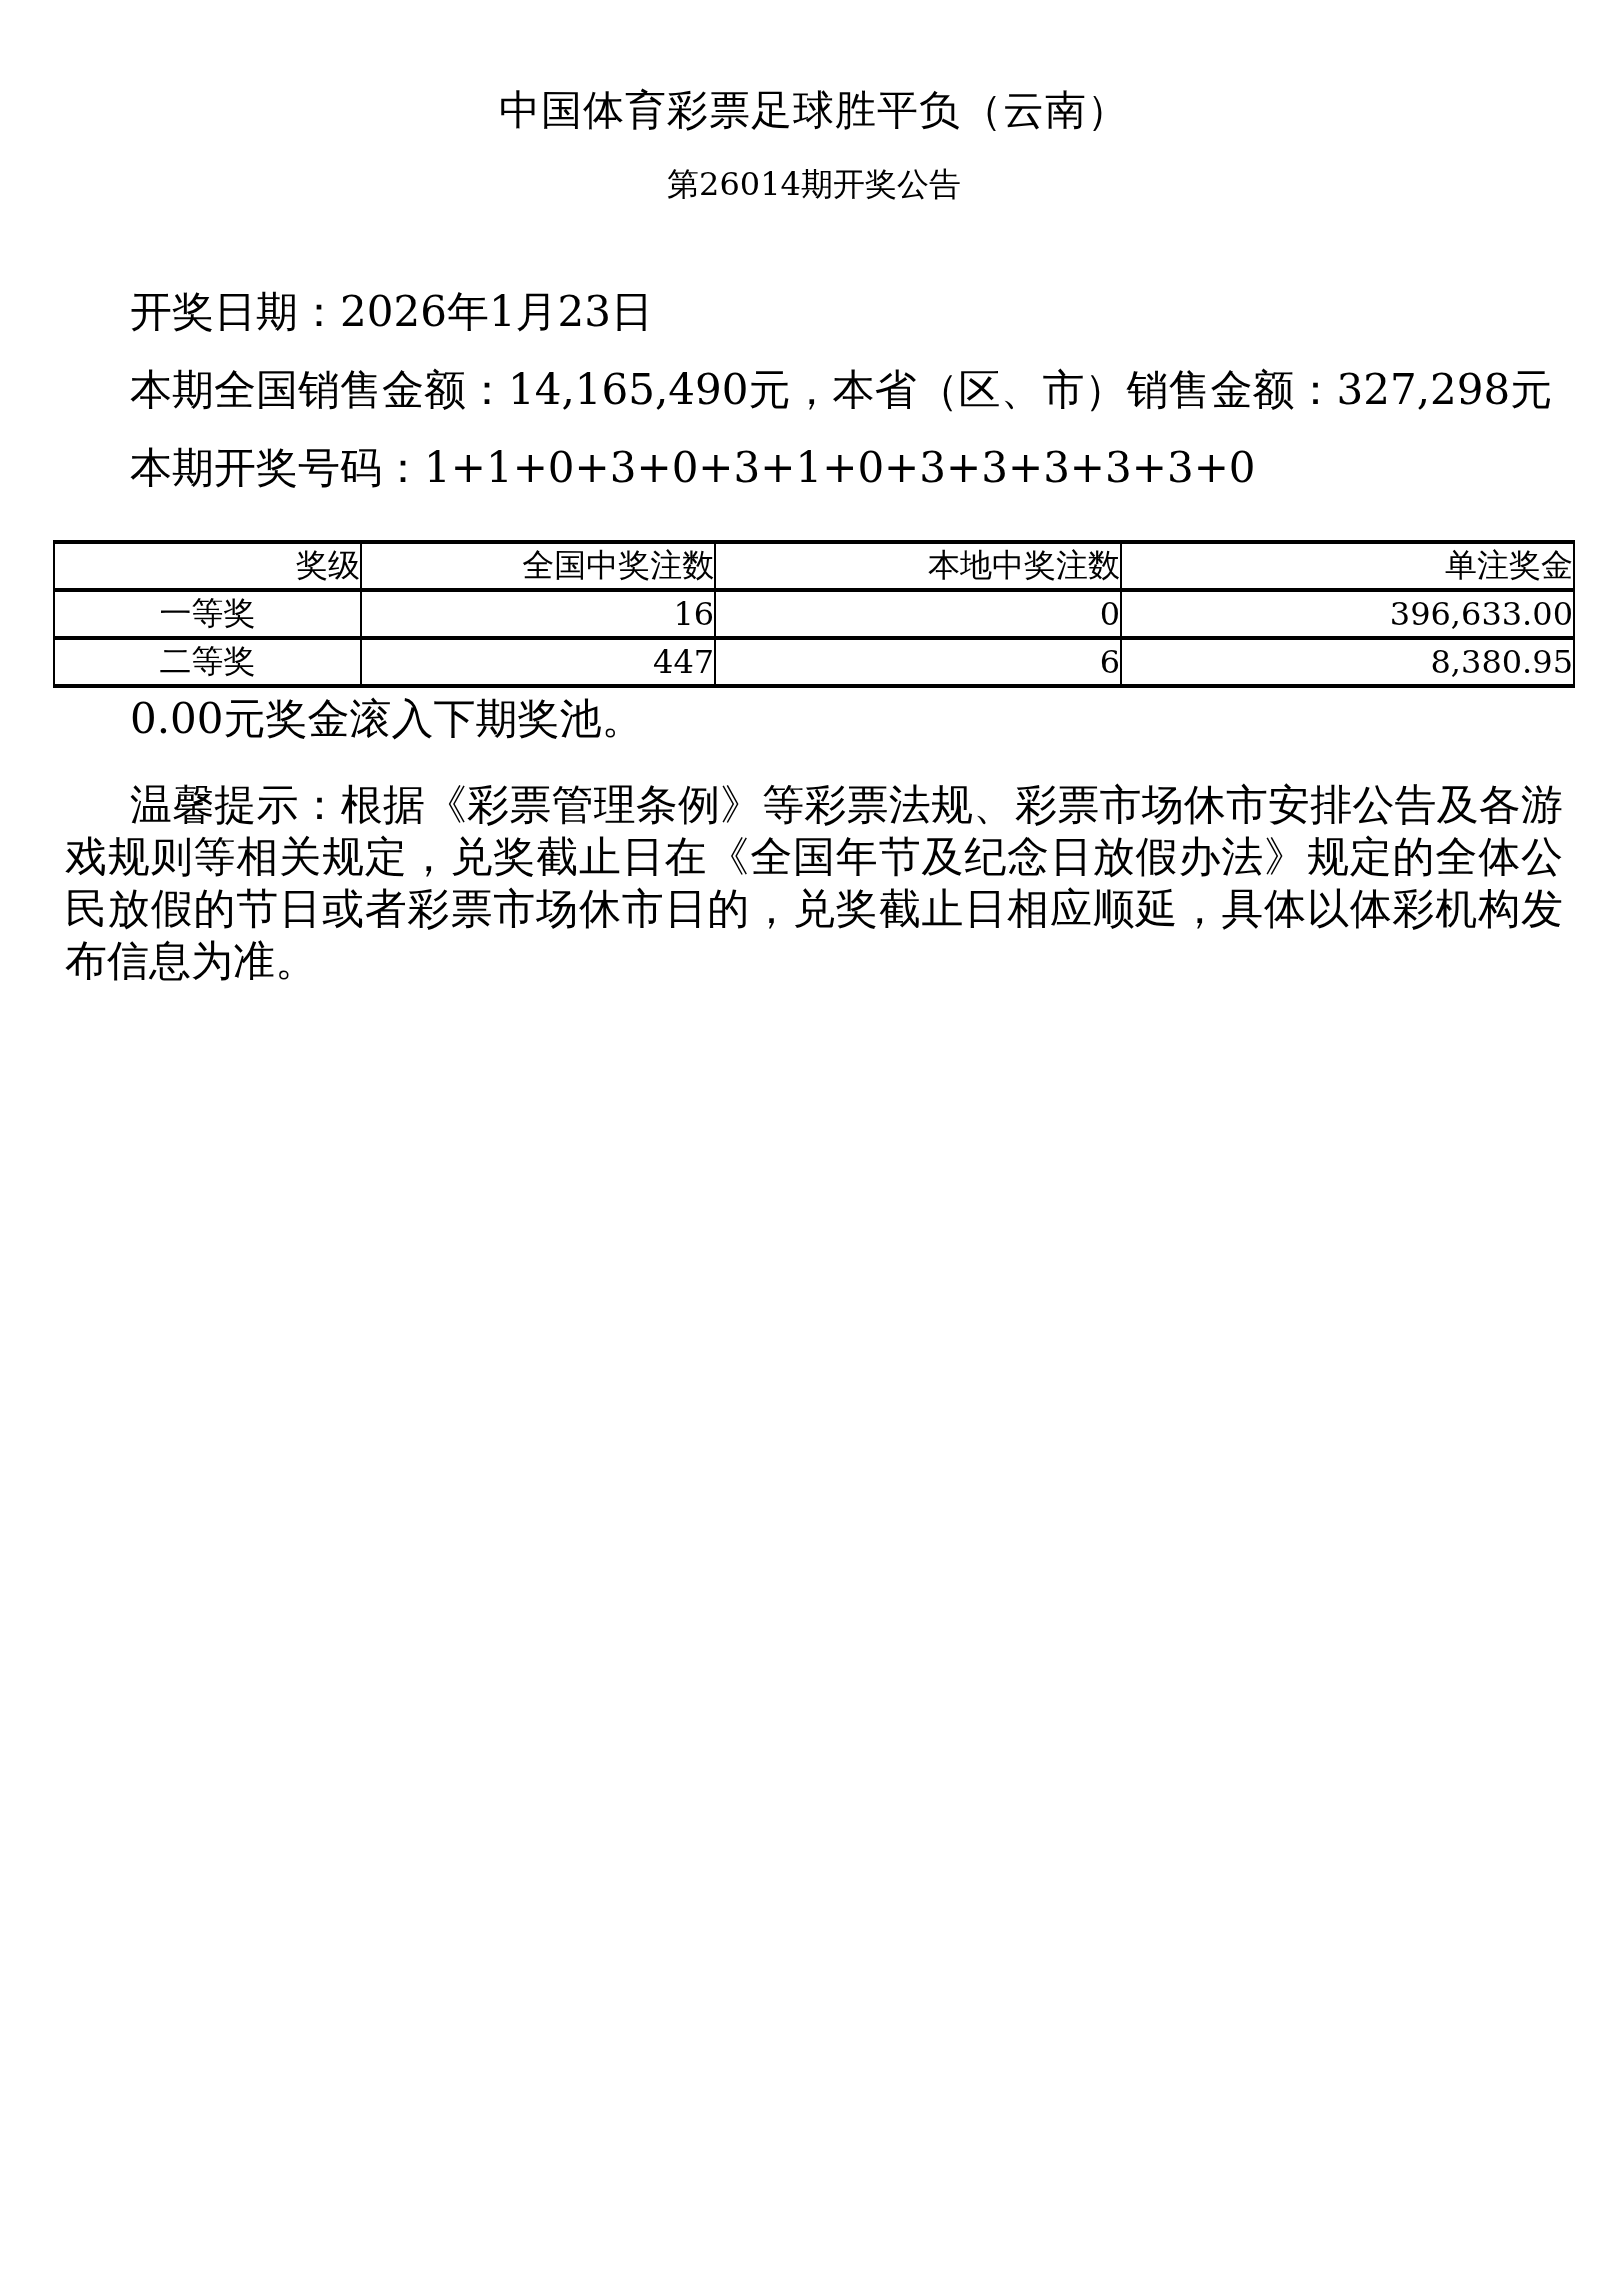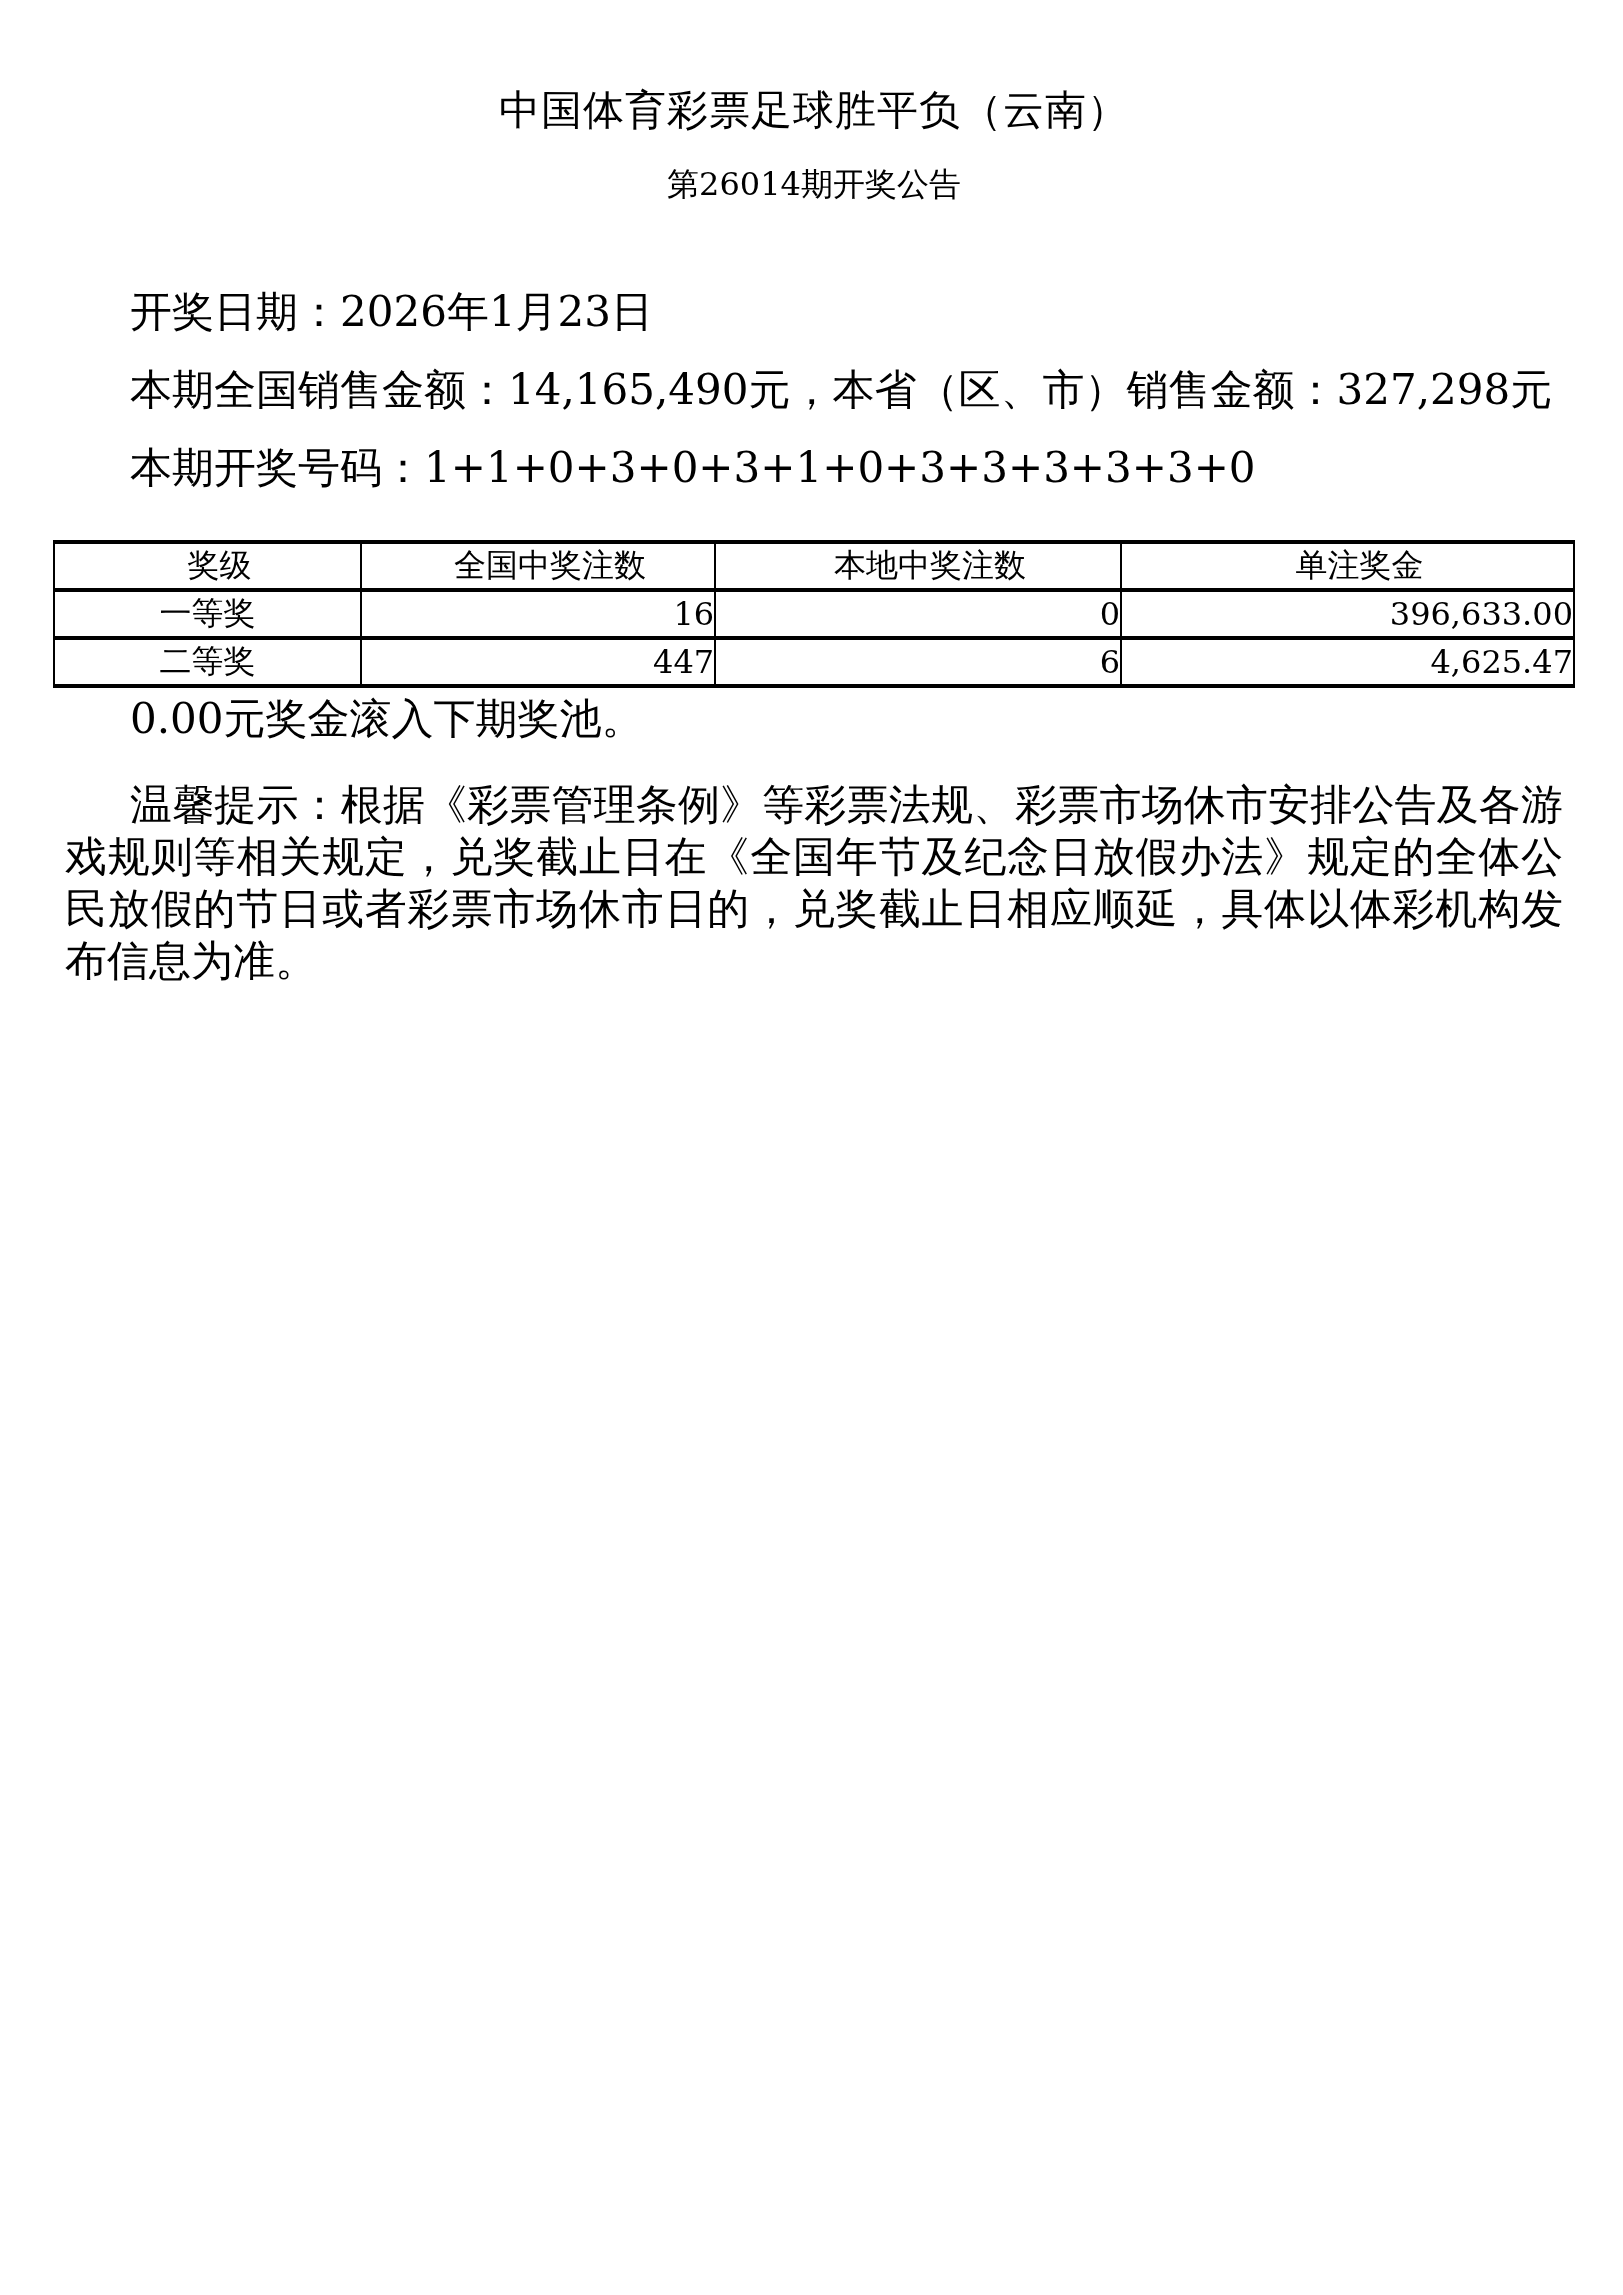--- a/index.html
+++ b/index.html
@@ -62,21 +62,21 @@
   }
   table.prize thead tr {
     border-top: 4.1px solid #000;
     border-bottom: 4.1px solid #000;
   }
   table.prize tbody tr {
     border-bottom: 4.1px solid #000;
   }
   table.prize th {
     height: 41px;
-    text-align: center;
+    text-align: right;
     vertical-align: middle;
     padding-left: 24px;
   }
   table.prize td {
     height: 44px;
     vertical-align: middle;
   }
   td.cell-center { text-align: center; }
   td.cell-num {
     text-align: right;
@@ -126,21 +126,21 @@
         <tr>
           <td class="cell-center">一等奖</td>
           <td class="cell-num">16</td>
           <td class="cell-num">0</td>
           <td class="cell-num">396,633.00</td>
         </tr>
         <tr>
           <td class="cell-center">二等奖</td>
           <td class="cell-num">447</td>
           <td class="cell-num">6</td>
-          <td class="cell-num">4,625.47</td>
+          <td class="cell-num">8,380.95</td>
         </tr>
       </tbody>
     </table>
 
     <p class="para p-rollover">0.00元奖金滚入下期奖池。</p>
 
 
     <p class="para p-notice">温馨提示：根据《彩票管理条例》等彩票法规、彩票市场休市安排公告及各游戏规则等相关规定，兑奖截止日在《全国年节及纪念日放假办法》规定的全体公民放假的节日或者彩票市场休市日的，兑奖截止日相应顺延，具体以体彩机构发布信息为准。</p>
 
   </div>

